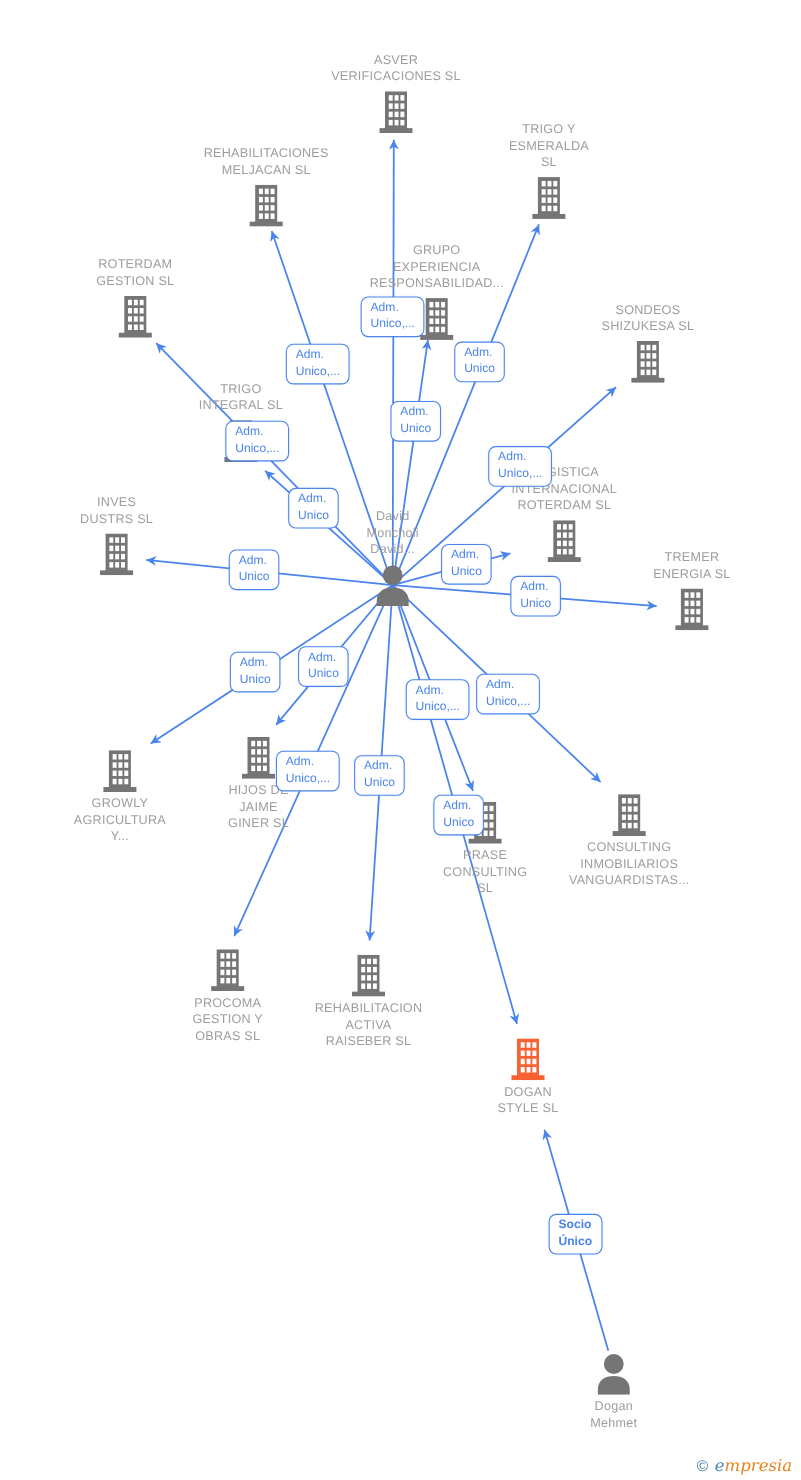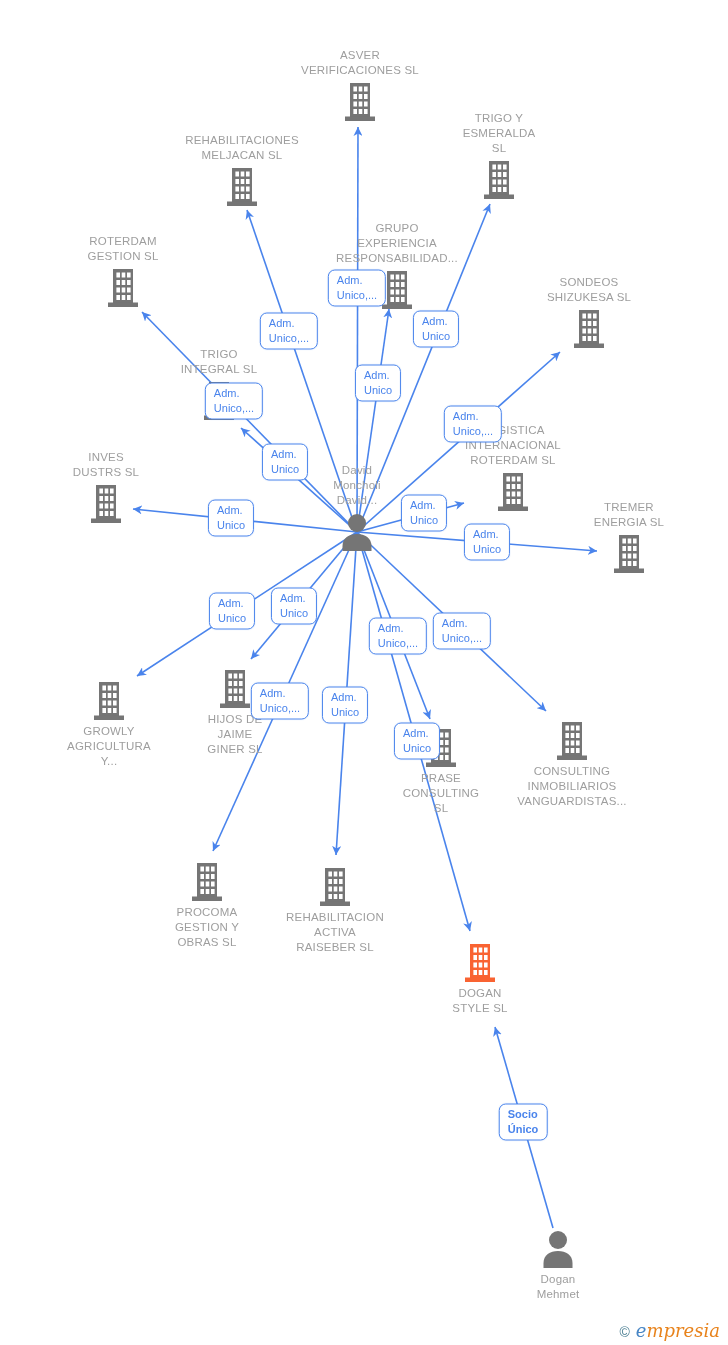--- a/index.html
+++ b/index.html
@@ -13,21 +13,21 @@
           color:#9e9e9e;font-size:11.5px;line-height:15px;letter-spacing:.2px;font-weight:400;}
   .nlabel.above{bottom:calc(100% + 5px);}
   .nlabel.below{top:calc(100% + 4px);}
   .edge-label{position:absolute;transform:translate(-50%,-50%);background:#fff;
           border:1.5px solid #4a84ec;border-radius:7px;padding:2px 8px 3px;
           font-size:11px;line-height:15px;text-align:left;color:#4a84ec;pointer-events:auto;
           box-shadow:0 0 0 1px rgba(74,132,236,.06);}
   .watermark{position:absolute;right:8px;bottom:4px;display:flex;align-items:baseline;gap:6px;}
   .wm-copy{color:#4b7f93;font-size:14px;}
   .wm-brand{display:inline-block;font-family:"DejaVu Serif",serif;font-style:italic;
-          font-size:18px;color:#e8831c;}
+          font-size:15px;color:#e8831c;}
   .wm-brand::first-letter{color:#4886c5;}
 </style>
 </head>
 <body>
 
 <div id="canvas">
   <svg id="edge-layer" width="728" height="1345">
     <defs>
       <marker id="arrow" markerWidth="10" markerHeight="9" refX="9" refY="4.5" orient="auto" markerUnits="userSpaceOnUse">
         <path id="arrow-head" d="M0,0 L9,4.5 L0,9 L2.6,4.5 Z" fill="#4a84ec"></path>

